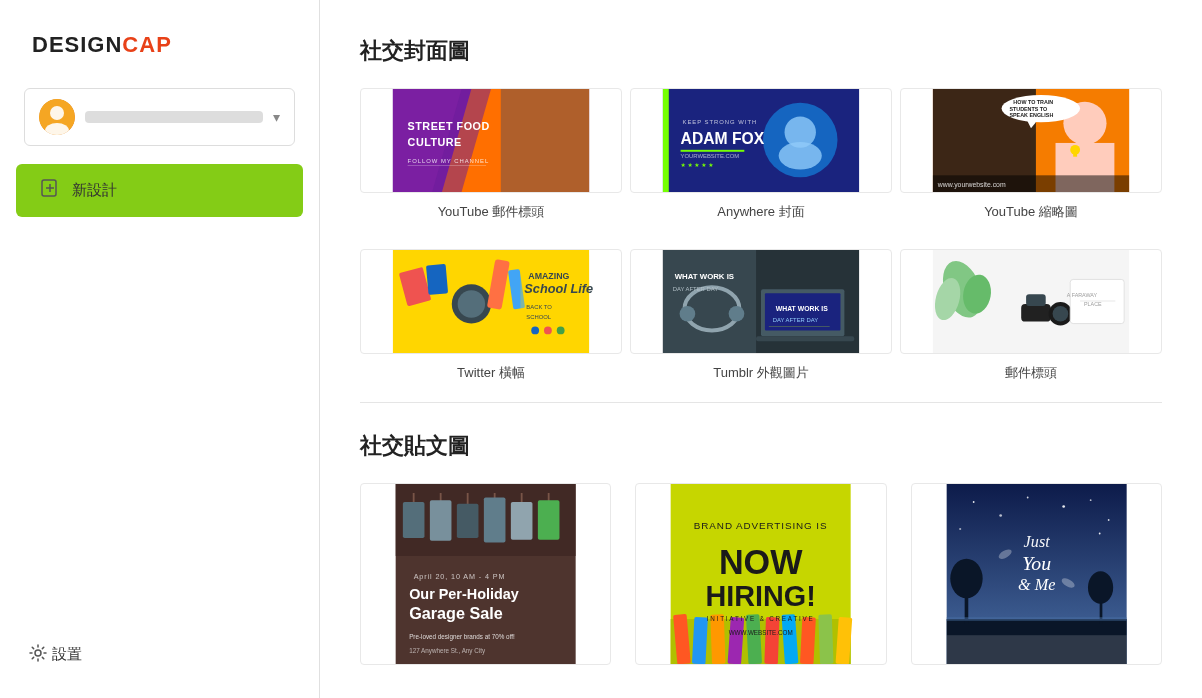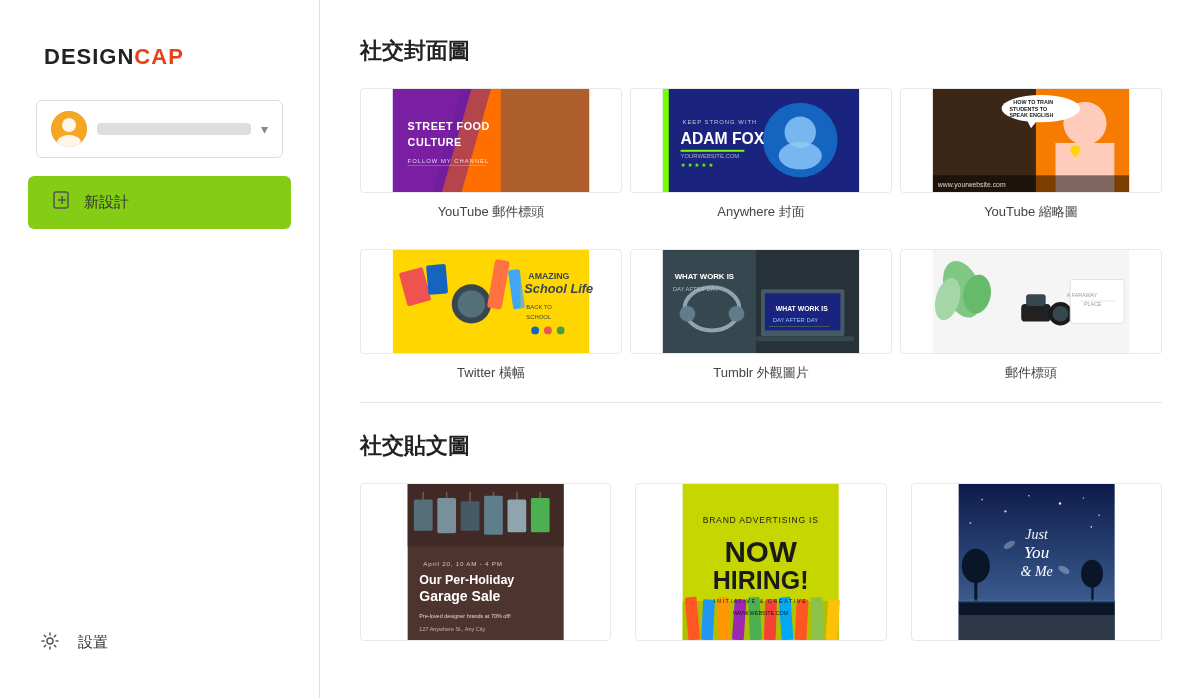--- a/index.html
+++ b/index.html
@@ -13,21 +13,21 @@
     }
 
     
     .sidebar {
       width: 320px;
       min-width: 320px;
       background: #fff;
       border-right: 1px solid #e0e0e0;
       display: flex;
       flex-direction: column;
-      padding: 16px;
+      padding: 4px;
       height: 100%;
     }
 
     .logo-area {
       padding: 28px 28px 20px;
     }
 
     .logo {
       font-size: 22px;
       font-weight: 700;
@@ -109,21 +109,21 @@
     }
 
     .sidebar-bottom {
       margin-top: auto;
       padding: 20px 24px 28px;
     }
 
     .settings-item {
       display: flex;
       align-items: center;
-      gap: 18px;
+      gap: 4px;
       font-size: 15px;
       color: #333;
       cursor: pointer;
     }
 
     
     .main-content {
       flex: 1;
       overflow-y: auto;
       background: #fff;
@@ -175,21 +175,21 @@
 
     
     .social-post-grid {
       display: grid;
       grid-template-columns: repeat(3, 1fr);
       gap: 28px 24px;
     }
 
     .post-thumb {
       width: 100%;
-      height: 158px;
+      height: 182px;
       border-radius: 4px;
       overflow: hidden;
       border: 1px solid #e8e8e8;
     }
 
     
     .main-content::-webkit-scrollbar {
       width: 6px;
     }
     .main-content::-webkit-scrollbar-track {

